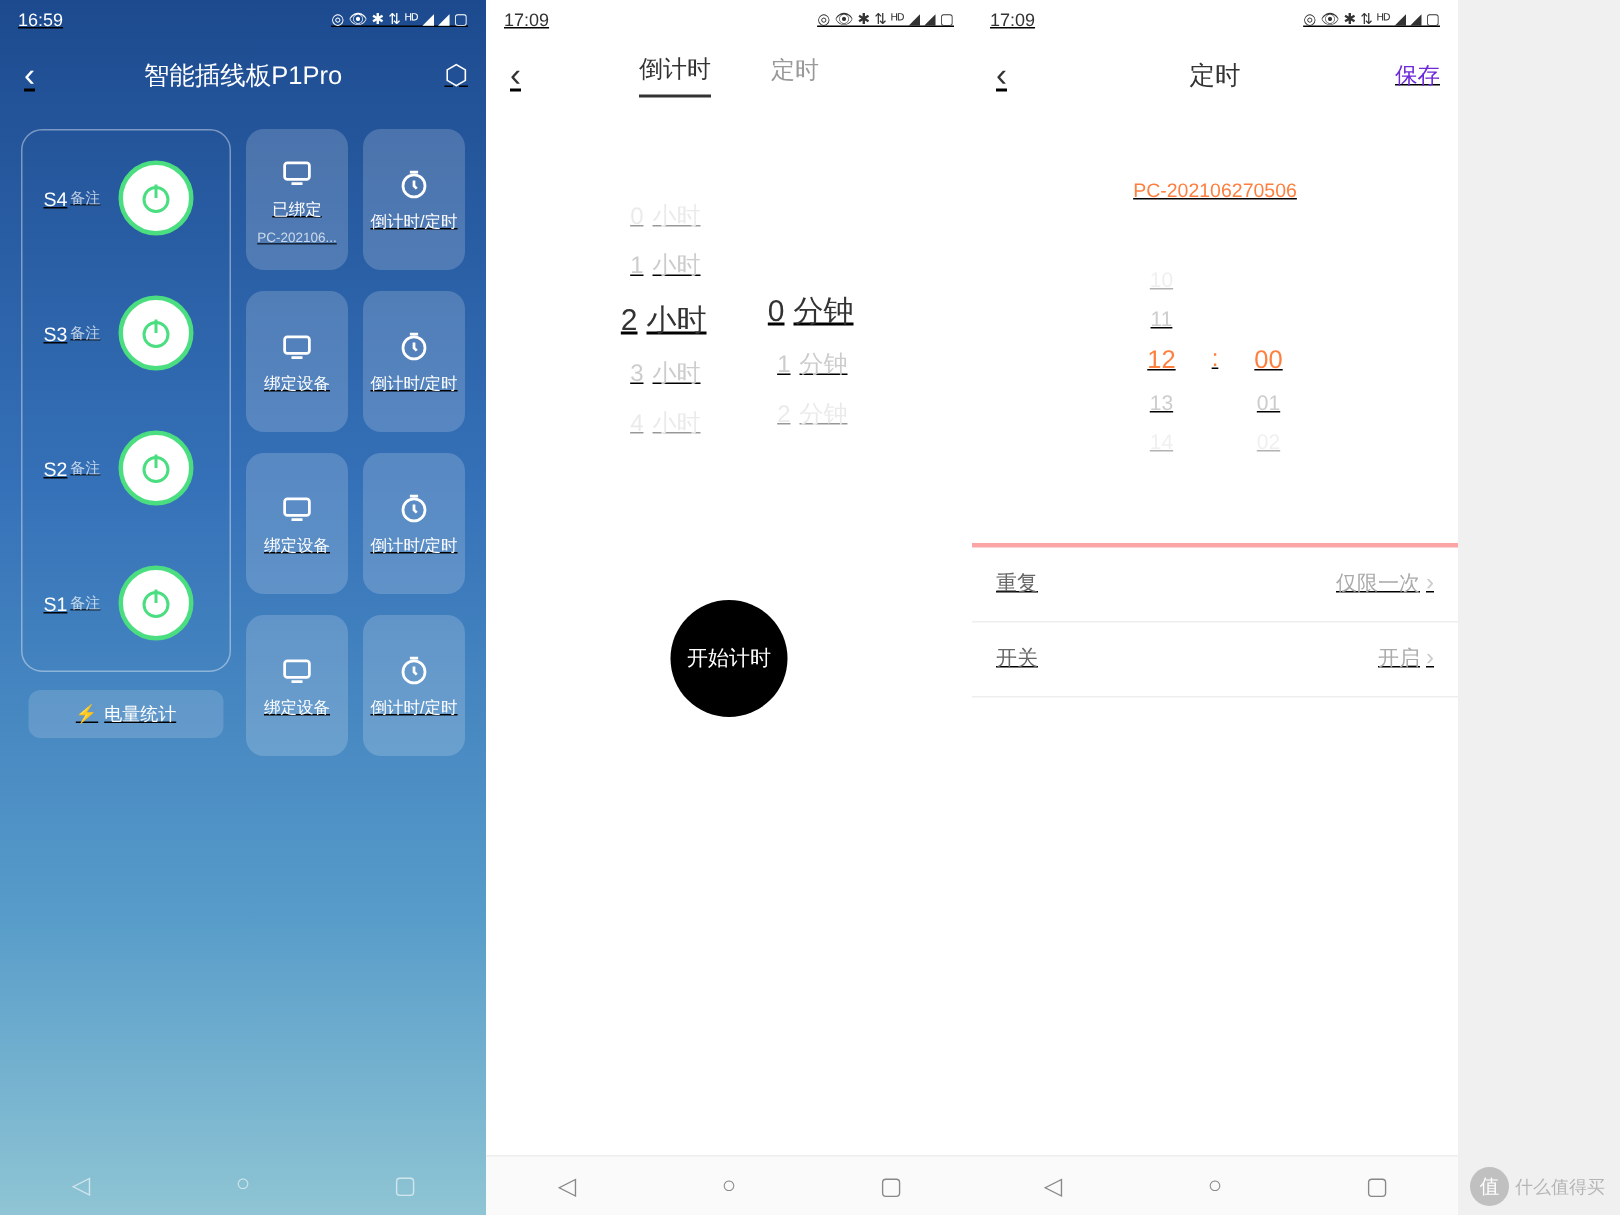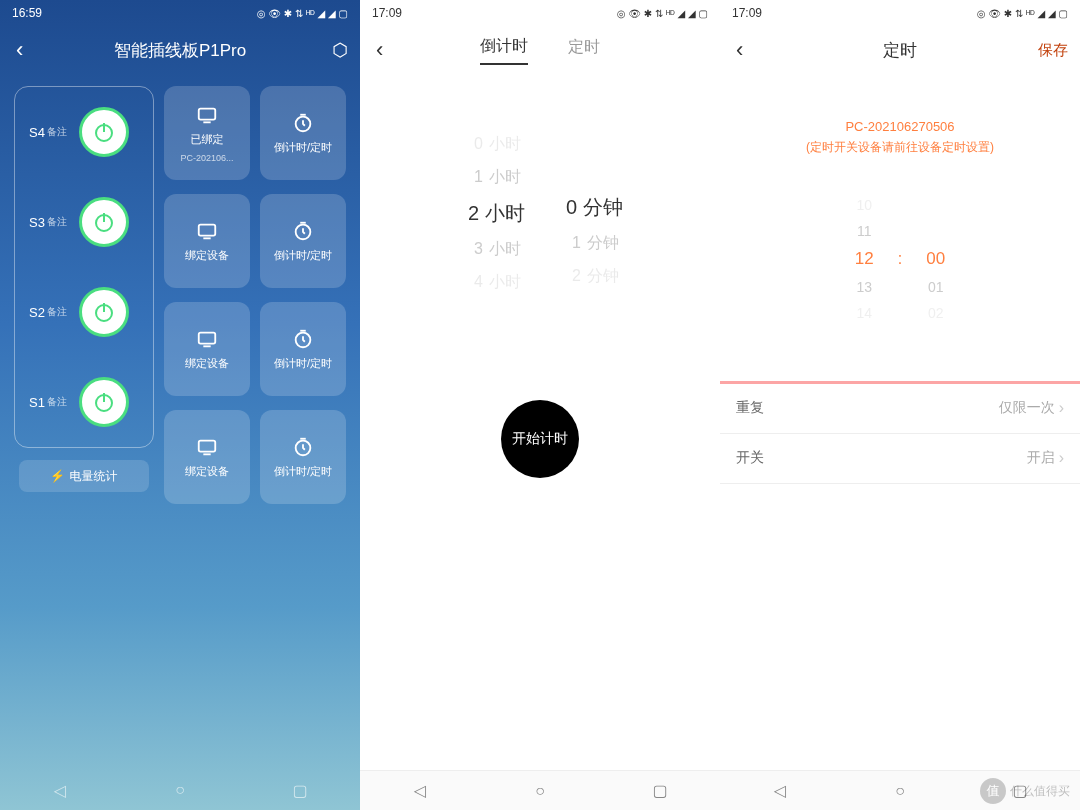--- a/index.html
+++ b/index.html
@@ -1,18 +1,18 @@
 <!DOCTYPE html>
 <html><head>
 <meta charset="utf-8">
 <style>
 * { margin: 0; padding: 0; box-sizing: border-box; font-family: -apple-system, "PingFang SC", "Microsoft YaHei", sans-serif; }
 body { background: #f0f0f0; width: 1080px; height: 810px; overflow: hidden; position: relative; }
 .phones { display: flex; width: 1080px; height: 810px; }
-.phone { width: 360px; height: 810px; position: relative; background: #fff; overflow: hidden; }
+.phone { width: 324px; height: 810px; position: relative; background: #fff; overflow: hidden; text-decoration: underline; }
 .phone1 { background: linear-gradient(180deg, #1d4a8f 0%, #3571b8 40%, #569bc9 75%, #8fc5d4 100%); }
 .status-bar { height: 26px; display: flex; justify-content: space-between; align-items: center; padding: 0 12px; font-size: 12px; font-weight: 500; }
 .phone1 .status-bar { color: #fff; }
 .phone2 .status-bar, .phone3 .status-bar { color: #333; }
 .status-icons { display: flex; gap: 3px; align-items: center; font-size: 10px; }
 .header { height: 48px; display: flex; align-items: center; justify-content: space-between; padding: 0 12px; position: relative; }
 .phone1 .header { color: #fff; }
 .header-title { position: absolute; left: 50%; transform: translateX(-50%); font-size: 17px; font-weight: 500; }
 .back-btn { font-size: 22px; cursor: pointer; padding: 4px; }
 .gear-btn { font-size: 18px; cursor: pointer; }
@@ -37,21 +37,21 @@
 .p2-tab { font-size: 16px; color: #999; cursor: pointer; padding-bottom: 6px; }
 .p2-tab.active { color: #333; font-weight: 500; border-bottom: 2px solid #333; }
 .p2-picker { margin-top: 60px; display: flex; justify-content: center; gap: 30px; }
 .picker-col { display: flex; flex-direction: column; align-items: center; gap: 12px; font-size: 16px; color: #ccc; }
 .picker-row { display: flex; gap: 6px; align-items: baseline; }
 .picker-row.selected { color: #333; font-size: 20px; font-weight: 400; }
 .picker-num { width: 22px; text-align: right; }
 .start-btn { width: 78px; height: 78px; border-radius: 50%; background: #000000; color: #fff; font-size: 14px; display: flex; align-items: center; justify-content: center; position: absolute; left: 50%; top: 400px; transform: translateX(-50%); cursor: pointer; }
 
 
-.p3-save { color: #c2410c; font-size: 15px; cursor: pointer; }
+.p3-save { color: #6d28d9; font-size: 15px; cursor: pointer; }
 .p3-notice { text-align: center; color: #ff7f3f; font-size: 12px; margin-top: 20px; line-height: 1.6; }
 .p3-notice-title { font-weight: 500; font-size: 13px; margin-top: 43px; }
 .p3-picker { margin-top: 40px; display: flex; justify-content: center; gap: 24px; align-items: center; }
 .p3-col { display: flex; flex-direction: column; align-items: center; gap: 10px; font-size: 14px; color: #ccc; }
 .p3-col .sel { color: #ff7f3f; font-size: 17px; }
 .p3-colon { color: #ff7f3f; font-size: 16px; align-self: center; }
 .p3-list { margin-top: 60px; border-top: 3px solid #fca5a5; }
 .p3-item { height: 50px; display: flex; align-items: center; justify-content: space-between; padding: 0 16px; border-bottom: 1px solid #eee; font-size: 14px; color: #666; cursor: pointer; }
 .p3-item-val { color: #aaa; display: flex; align-items: center; gap: 4px; }
 .chev { color: #ccc; font-size: 16px; }
@@ -281,21 +281,20 @@
     <span>17:09</span>
     <span class="status-icons">◎ 👁 ✱ ⇅ ᴴᴰ ◢ ◢ ▢</span>
   </div>
   <div class="header">
     <span class="back-btn" style="color:#333">‹</span>
     <span class="header-title" style="color:#333">定时</span>
     <span class="p3-save">保存</span>
   </div>
   <div class="p3-notice">
     <div class="p3-notice-title">PC-202106270506</div>
-    <div>(定时开关设备请前往设备定时设置)</div>
   </div>
   <div class="p3-picker">
     <div class="p3-col">
       <span style="opacity:.3">10</span>
       <span>11</span>
       <span class="sel">12</span>
       <span>13</span>
       <span style="opacity:.3">14</span>
     </div>
     <div class="p3-colon">:</div>

